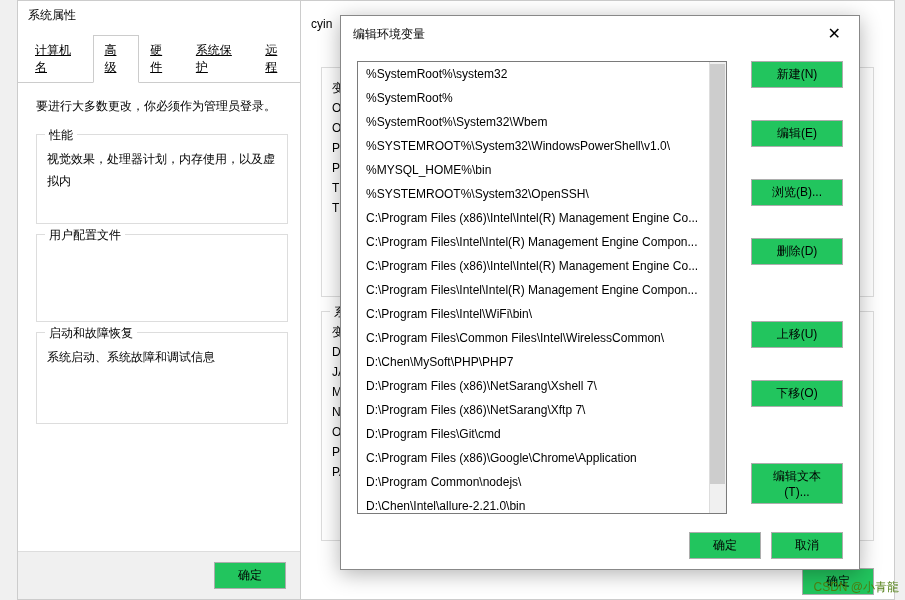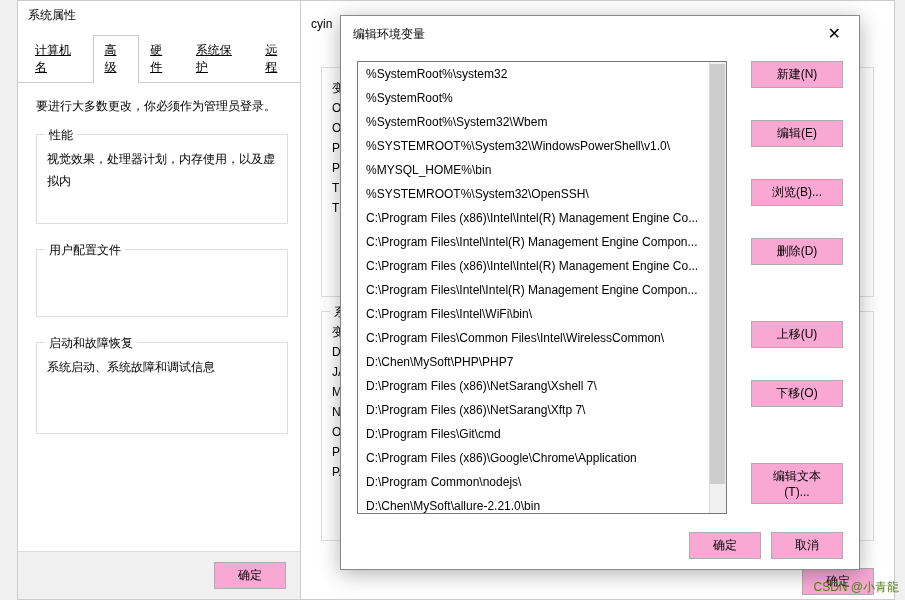--- a/index.html
+++ b/index.html
@@ -19,32 +19,32 @@
     .tab {
       padding: 6px 10px; border: 1px solid transparent; cursor: pointer;
       position: relative; top: 1px;
     }
     .tab.active {
       border: 1px solid #ccc; border-bottom: 1px solid #fff; background: #fff;
     }
     .back-body { padding: 14px 18px; }
     .back-note { margin-bottom: 18px; line-height: 1.6; }
     .fieldset {
-      border: 1px solid #ddd; padding: 10px; margin-bottom: 25px; position: relative;
+      border: 1px solid #ddd; padding: 10px; margin-bottom: 10px; position: relative;
     }
     .fieldset-label {
       position: absolute; top: -8px; left: 8px; background: #fff; padding: 0 4px;
     }
     .fieldset-desc { margin-top: 4px; line-height: 1.8; }
     .back-btn-row {
       position: absolute; bottom: 0; right: 0; padding: 10px 20px;
       border-top: 1px solid #ddd; width: 100%; text-align: right; background: #f0f0f0;
     }
     .btn {
-      padding: 4px 18px; background: #f9a8d4; border: 1px solid #adadad;
+      padding: 4px 18px; background: #22c55e; border: 1px solid #adadad;
       cursor: pointer; display: inline-block; text-align: center; min-width: 72px;
     }
     
     
     .mid-area {
       position: absolute; left: 300px; top: 0; width: 595px; height: 600px;
       background: #fff; border: 1px solid #ccc;
     }
     .mid-title { padding: 16px 10px; }
     .mid-body { padding: 20px; }
@@ -112,21 +112,21 @@
     <div class="tab">硬件</div>
     <div class="tab">系统保护</div>
     <div class="tab">远程</div>
   </div>
   <div class="back-body">
     <div class="back-note">要进行大多数更改，你必须作为管理员登录。</div>
     <div class="fieldset" style="height:90px">
       <div class="fieldset-label">性能</div>
       <div class="fieldset-desc">视觉效果，处理器计划，内存使用，以及虚拟内</div>
     </div>
-    <div class="fieldset" style="height:68px">
+    <div class="fieldset" style="height:88px">
       <div class="fieldset-label">用户配置文件</div>
     </div>
     <div class="fieldset" style="height:92px">
       <div class="fieldset-label">启动和故障恢复</div>
       <div class="fieldset-desc">系统启动、系统故障和调试信息</div>
     </div>
   </div>
   <div class="back-btn-row">
     <span class="btn">确定</span>
   </div>
@@ -184,21 +184,21 @@
           <div class="list-item">C:\Program Files (x86)\Intel\Intel(R) Management Engine Co...</div>
           <div class="list-item">C:\Program Files\Intel\Intel(R) Management Engine Compon...</div>
           <div class="list-item">C:\Program Files\Intel\WiFi\bin\</div>
           <div class="list-item">C:\Program Files\Common Files\Intel\WirelessCommon\</div>
           <div class="list-item">D:\Chen\MySoft\PHP\PHP7</div>
           <div class="list-item">D:\Program Files (x86)\NetSarang\Xshell 7\</div>
           <div class="list-item">D:\Program Files (x86)\NetSarang\Xftp 7\</div>
           <div class="list-item">D:\Program Files\Git\cmd</div>
           <div class="list-item">C:\Program Files (x86)\Google\Chrome\Application</div>
           <div class="list-item">D:\Program Common\nodejs\</div>
-          <div class="list-item">D:\Chen\MySoft\allure-2.21.0\bin</div>
+          <div class="list-item">D:\Chen\Intel\allure-2.21.0\bin</div>
         </div>
       <div class="scrollbar-track">
         <div class="scrollbar-thumb"></div>
       </div>
     </div>
     <div class="btn-col">
       <span class="btn">新建(N)</span>
       <div class="btn-spacer"></div>
       <span class="btn">编辑(E)</span>
       <div class="btn-spacer"></div>

